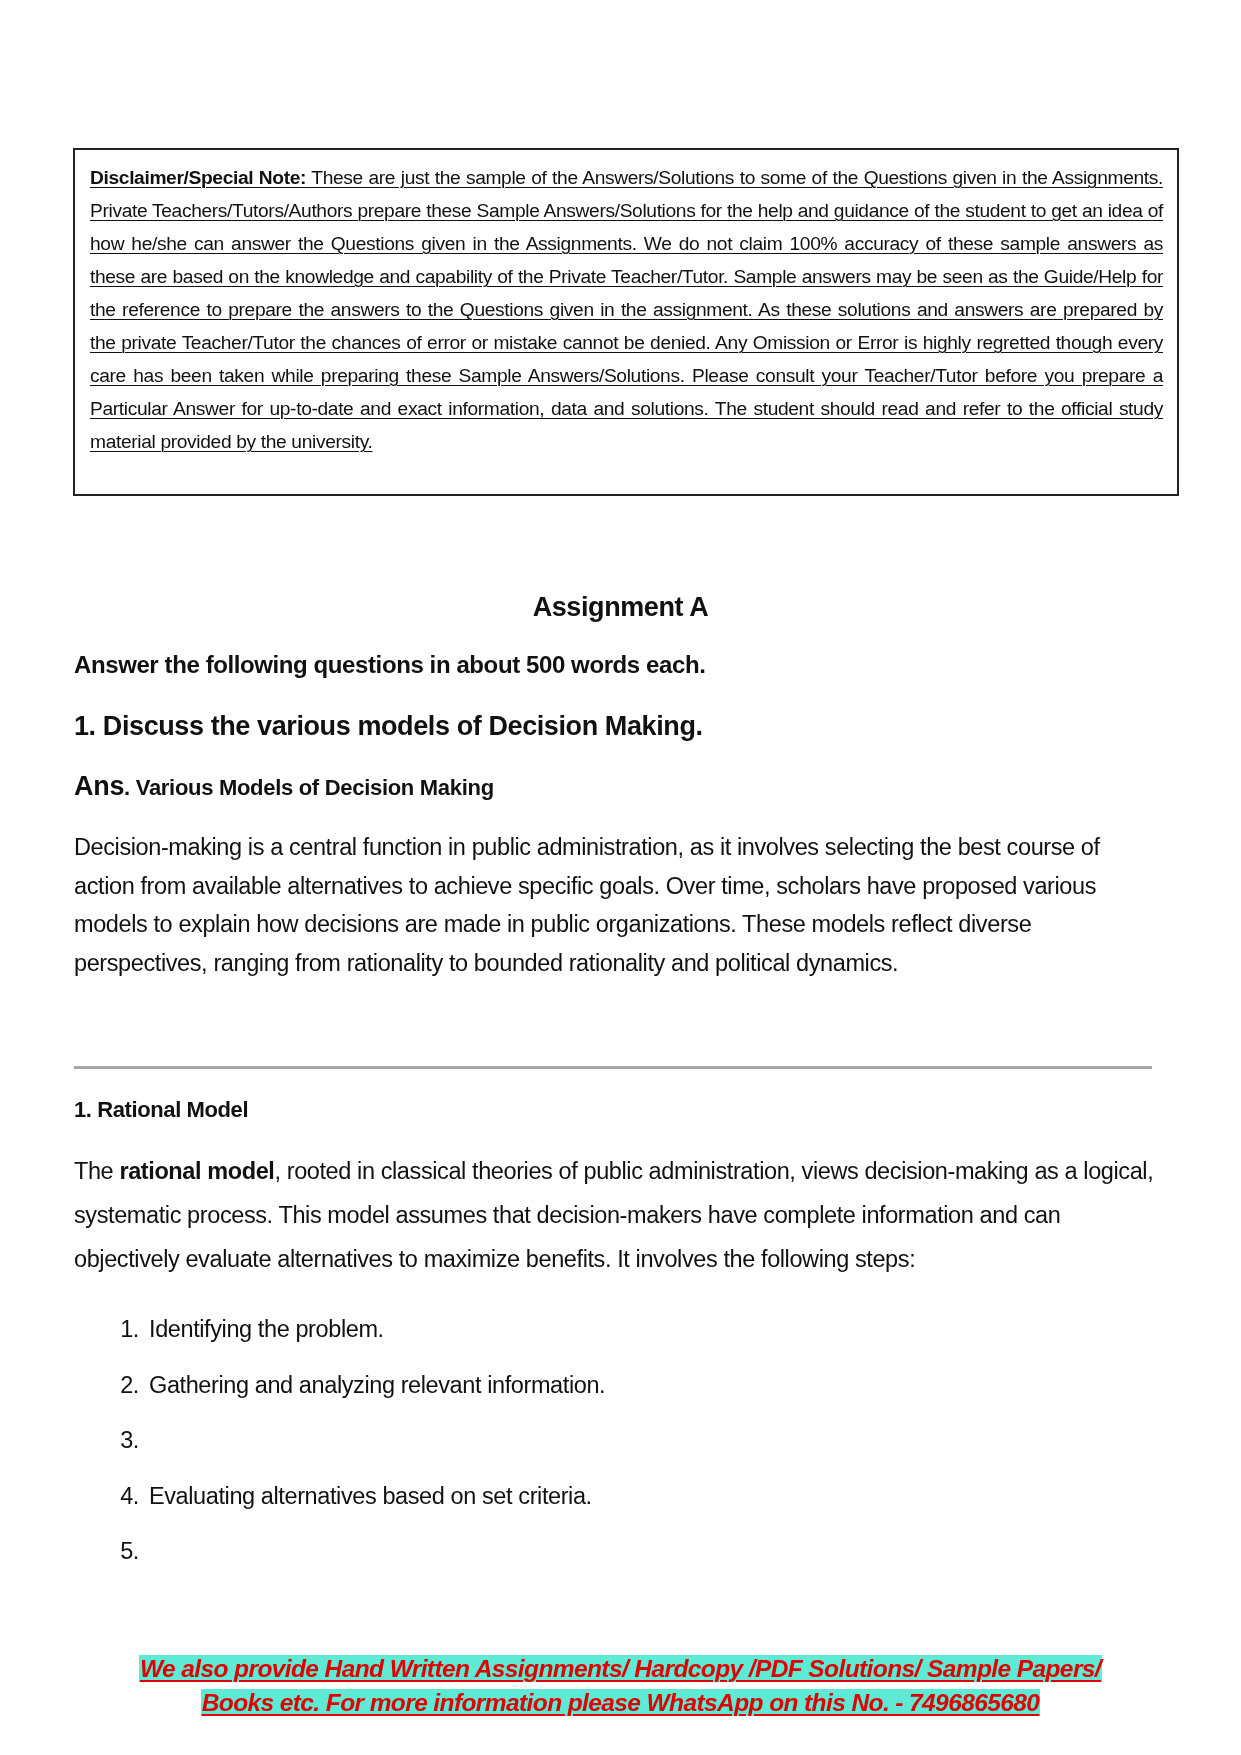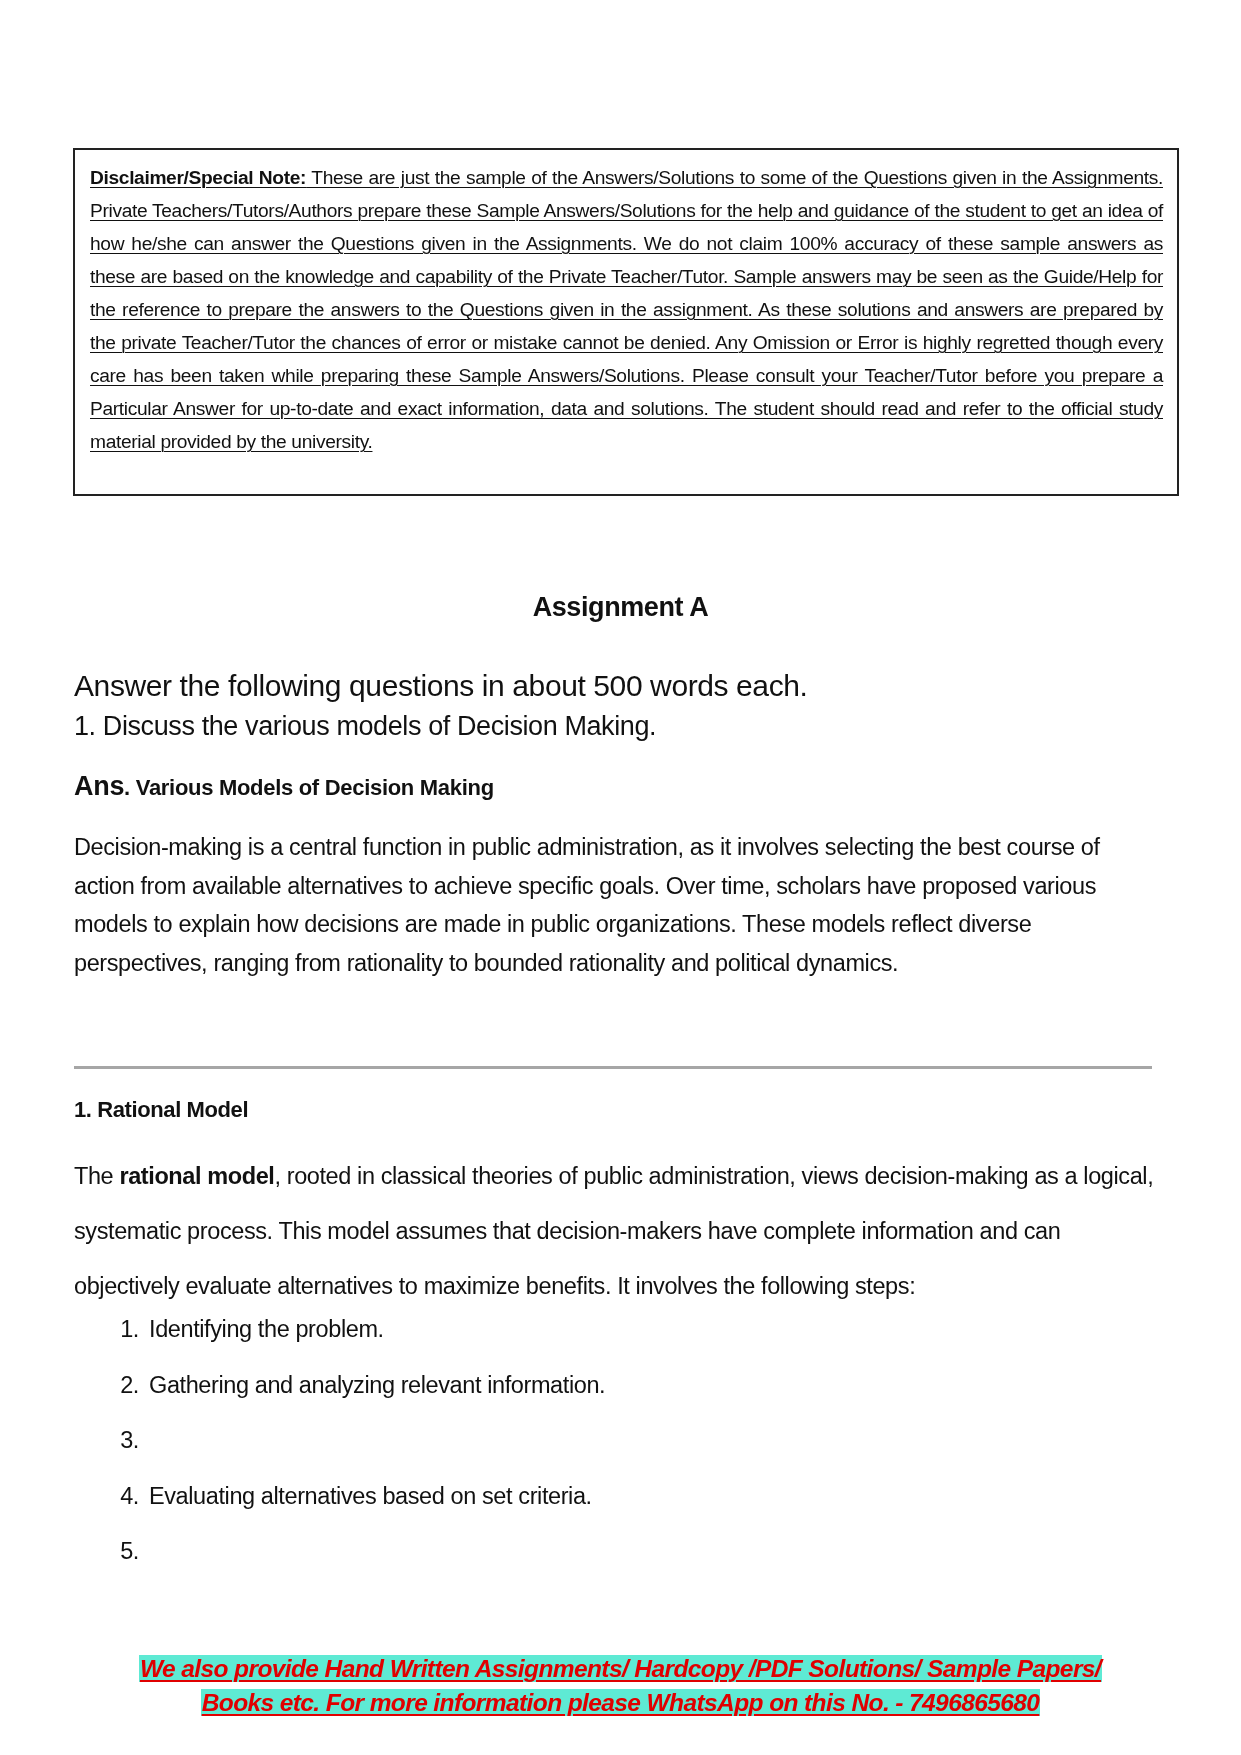--- a/index.html
+++ b/index.html
@@ -45,30 +45,29 @@
       top: 592px;
       text-align: center;
       font-weight: bold;
       font-size: 27px;
       letter-spacing: -0.4px;
     }
     .h-instruction {
       position: absolute;
       left: 74px;
       top: 651px;
-      font-weight: normal;
-      font-size: 30px;
-      letter-spacing: -0.4px;
-      margin-top: 18px;
+      font-weight: bold;
+      font-size: 24px;
+      letter-spacing: -0.4px;
     }
     .h-question {
       position: absolute;
       left: 74px;
       top: 711px;
-      font-weight: normal;
+      font-weight: bold;
       font-size: 27px;
       letter-spacing: -0.4px;
     }
     .h-answer {
       position: absolute;
       left: 74px;
       top: 771px;
       font-weight: bold;
       letter-spacing: -0.3px;
     }
@@ -100,21 +99,21 @@
       font-weight: bold;
       font-size: 22px;
       letter-spacing: -0.4px;
     }
     .section-para {
       position: absolute;
       left: 74px;
       top: 1149px;
       width: 1080px;
       font-size: 23.5px;
-      line-height: 55px;
+      line-height: 44px;
       letter-spacing: -0.4px;
       margin: 0;
     }
     .steps-list {
       position: absolute;
       left: 74px;
       top: 1316px;
       margin: 0;
       padding: 0;
       list-style: none;

